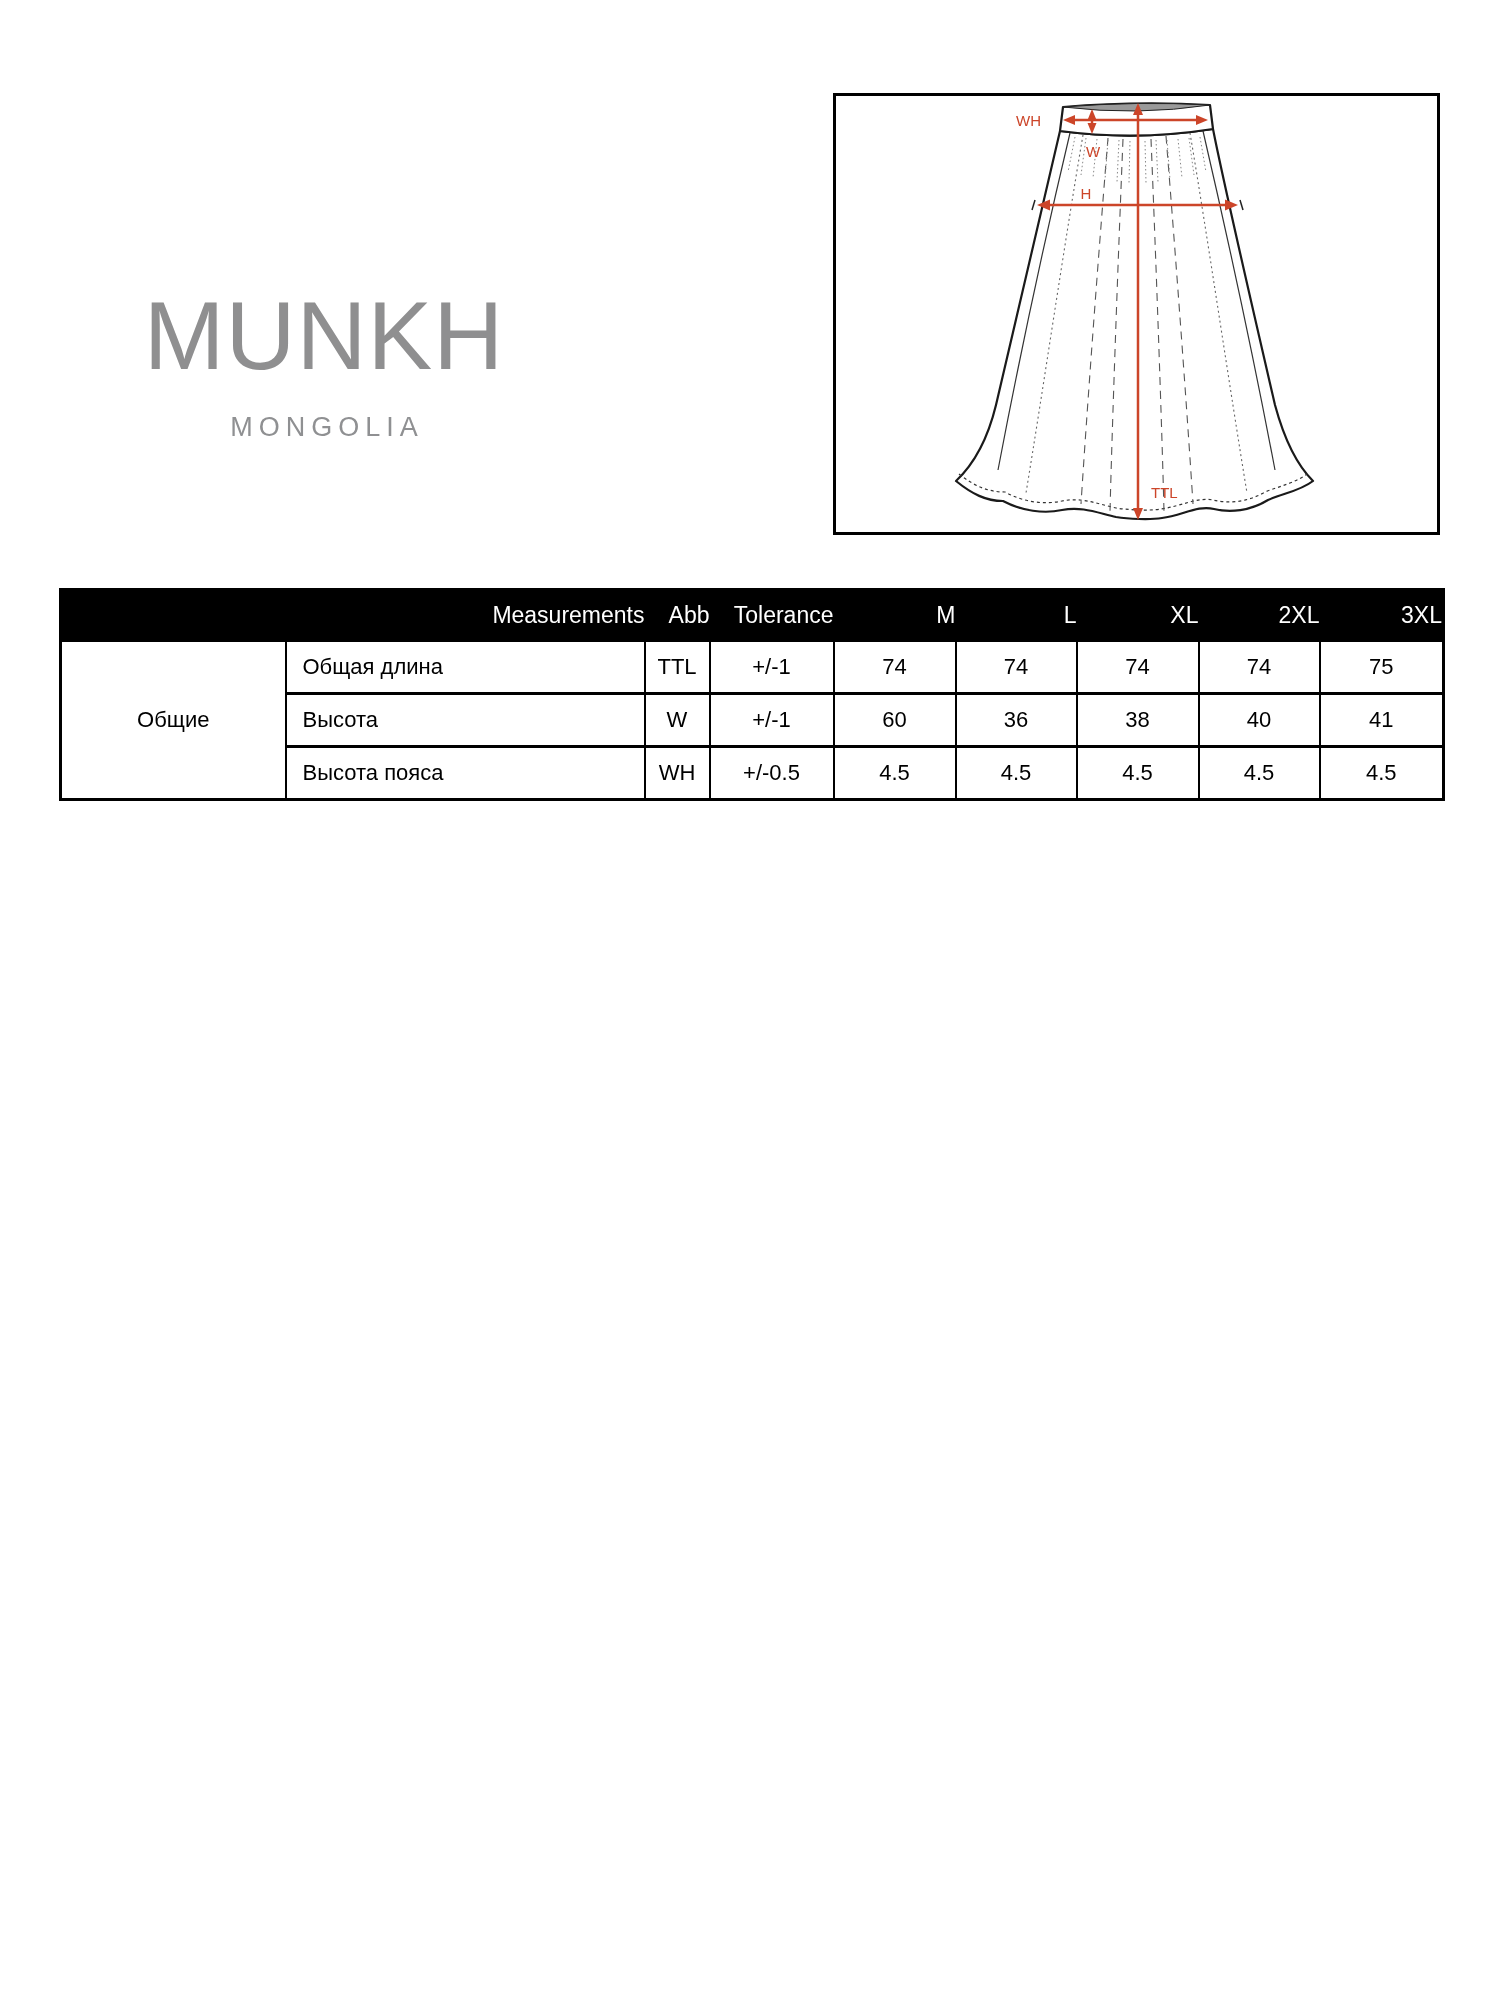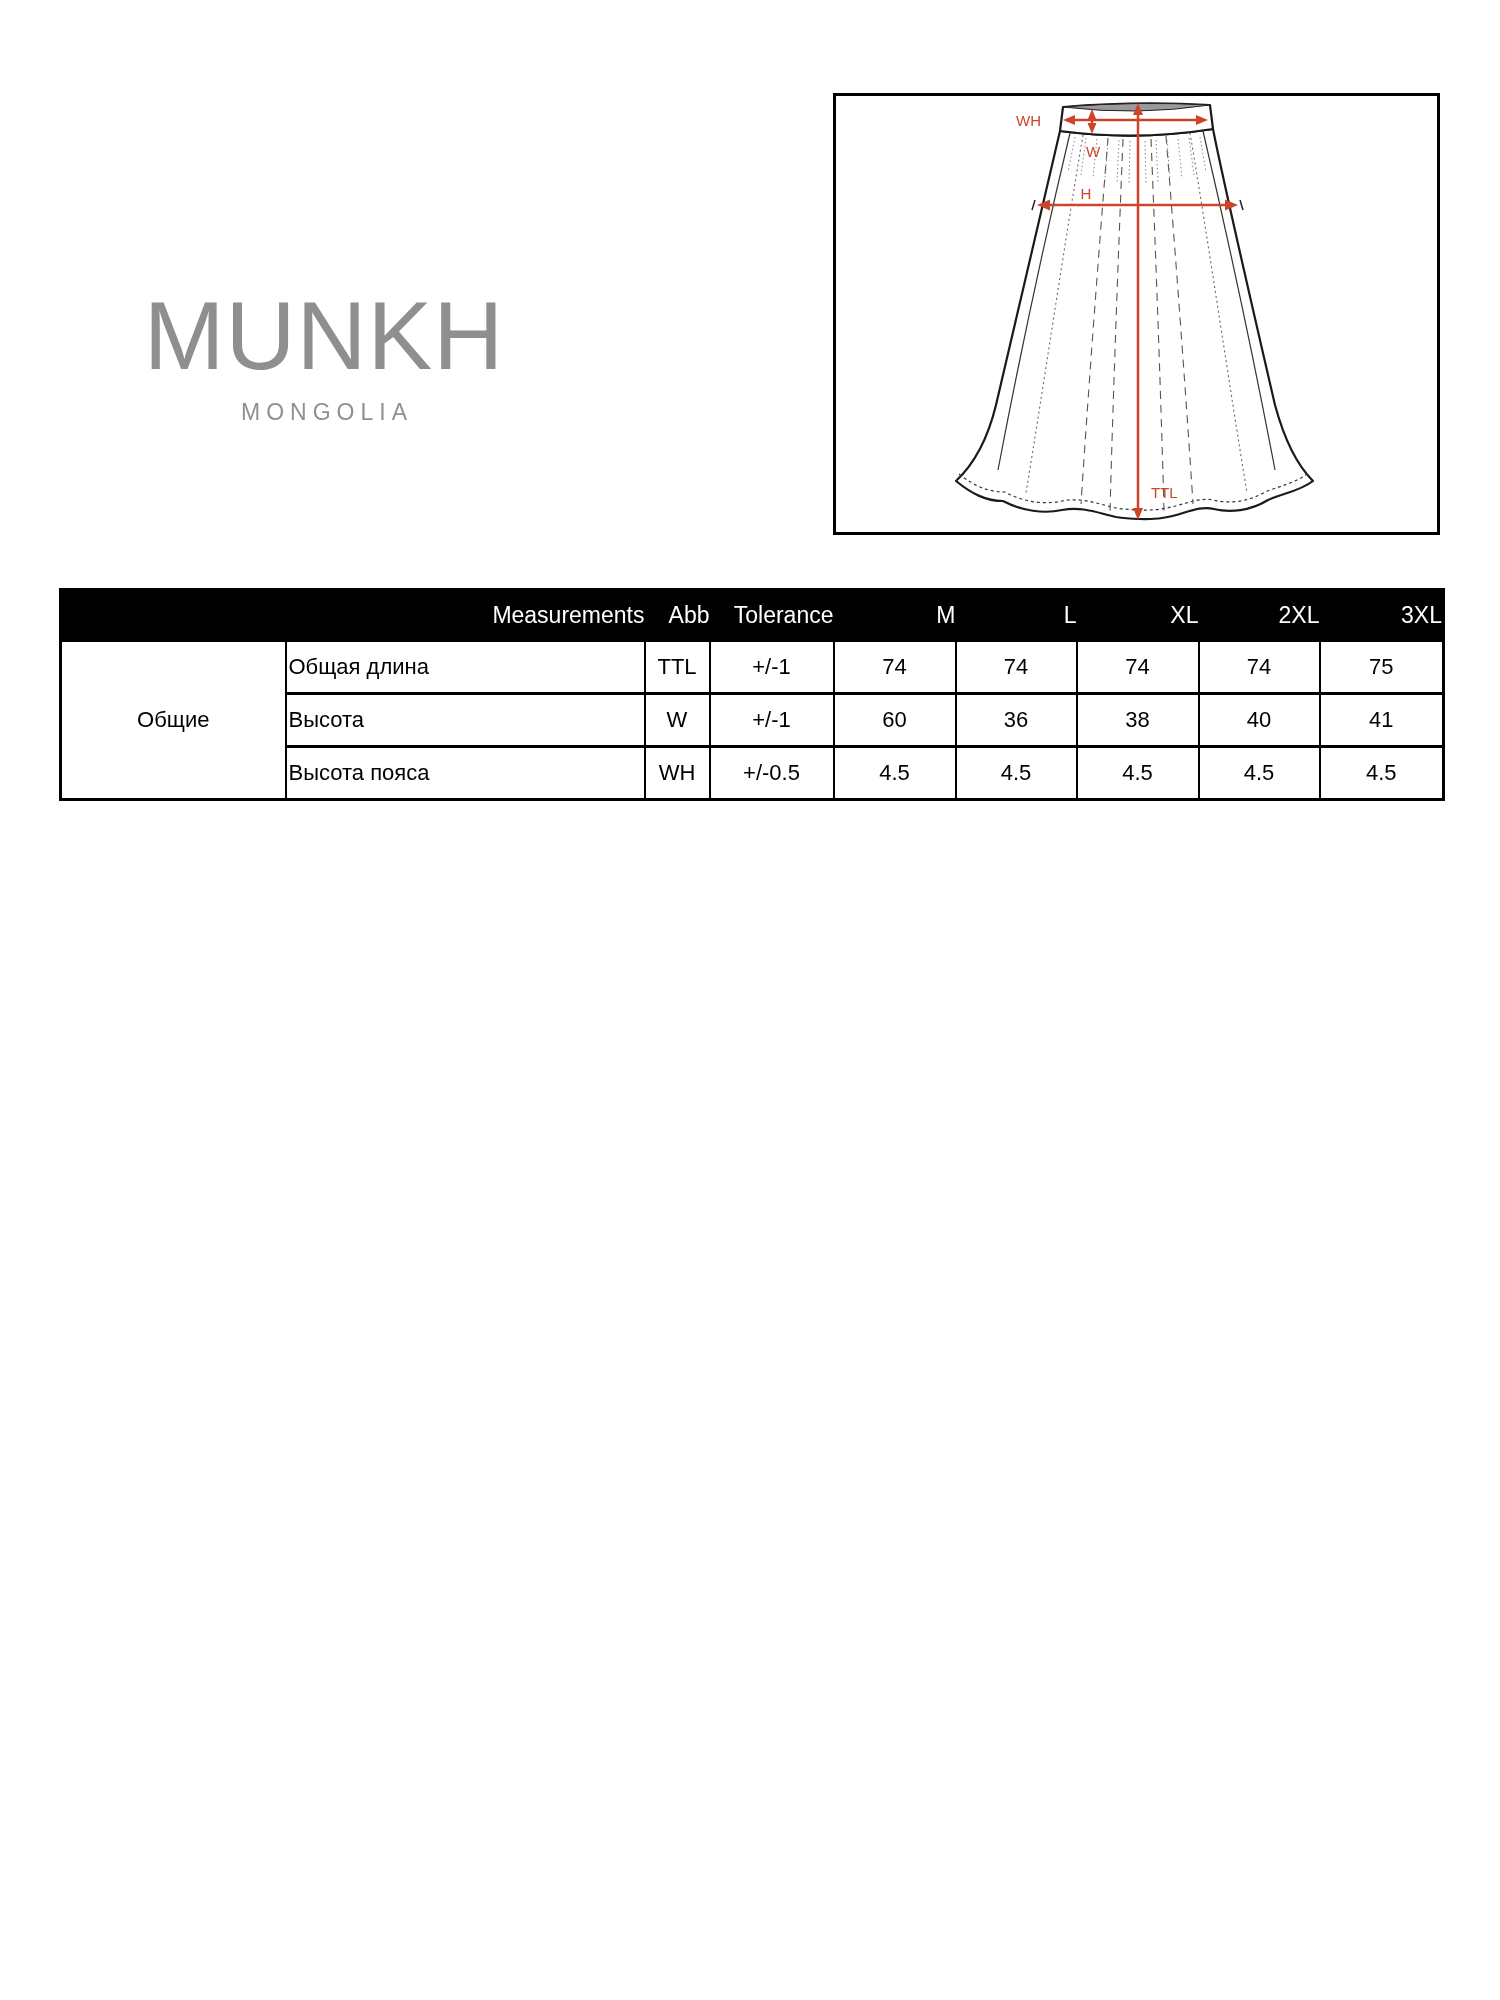--- a/index.html
+++ b/index.html
@@ -13,21 +13,21 @@
 
   
   .logo {
     position:absolute; left:140px; top:262px; width:368px;
     text-align:center; color:#8f8f90;
   }
   .brand-name {
     font-size:97px; line-height:1.04; letter-spacing:1px; font-weight:400;margin-top:24px;
   }
   .brand-region {
-    font-size:23px; letter-spacing:6px; margin-top:12px; padding-left:6px;
+    font-size:27px; letter-spacing:6px; margin-top:25px; padding-left:6px;
     color:#8f9092;
   }
 
   
   .diagram-frame {
     position:absolute; left:833px; top:93px;
     width:601px; height:436px;
     border:3px solid #000; background:#fff;
   }
   .diagram-frame svg { display:block; }
@@ -46,21 +46,21 @@
     height:49px; padding:0;
     text-align:right; border:0;
   }
   table.spec thead th.meas { text-align:right; padding-left:24px; }
   table.spec td {
     border:2px solid #000; border-bottom-width:3px;
     height:50px; padding:0;
     text-align:center; vertical-align:middle;
     background:#fff;
   }
-  table.spec td.name { text-align:left; padding-left:2px; }
+  table.spec td.name { text-align:left; padding-left:16px; }
   table.spec td.group { text-align:center; }
 </style>
 </head>
 <body>
 
 <div class="logo">
   <div class="brand-name">MUNKH</div>
   <div class="brand-region">MONGOLIA</div>
 </div>
 

